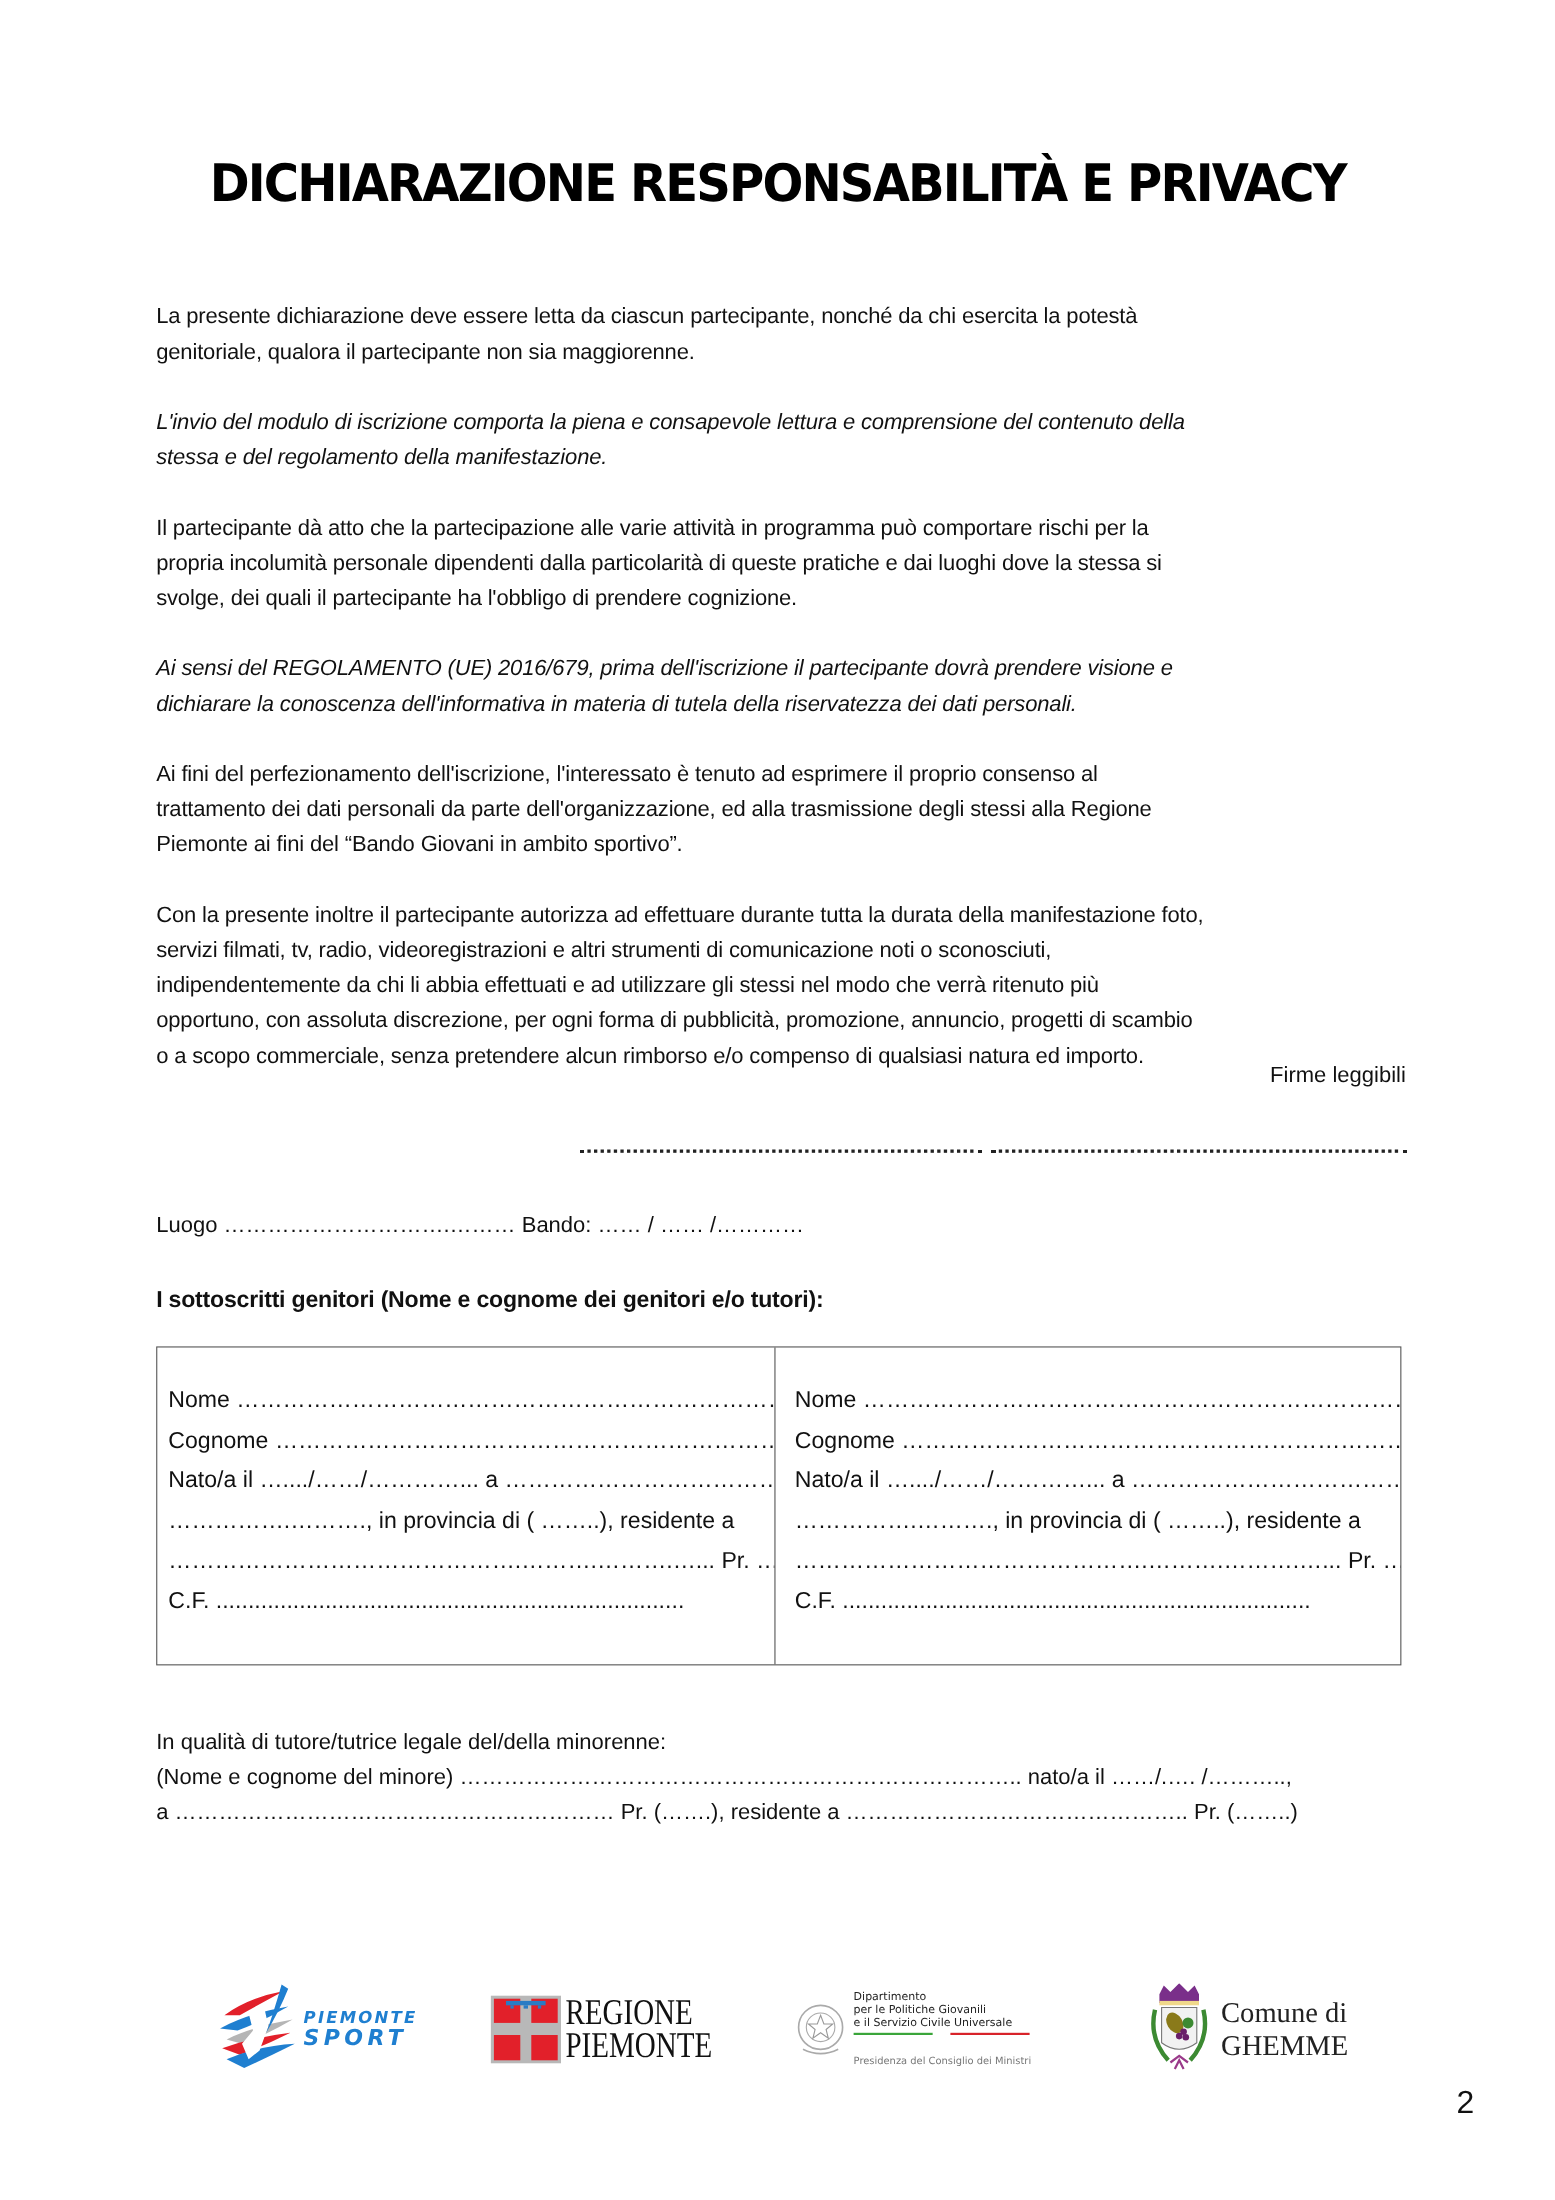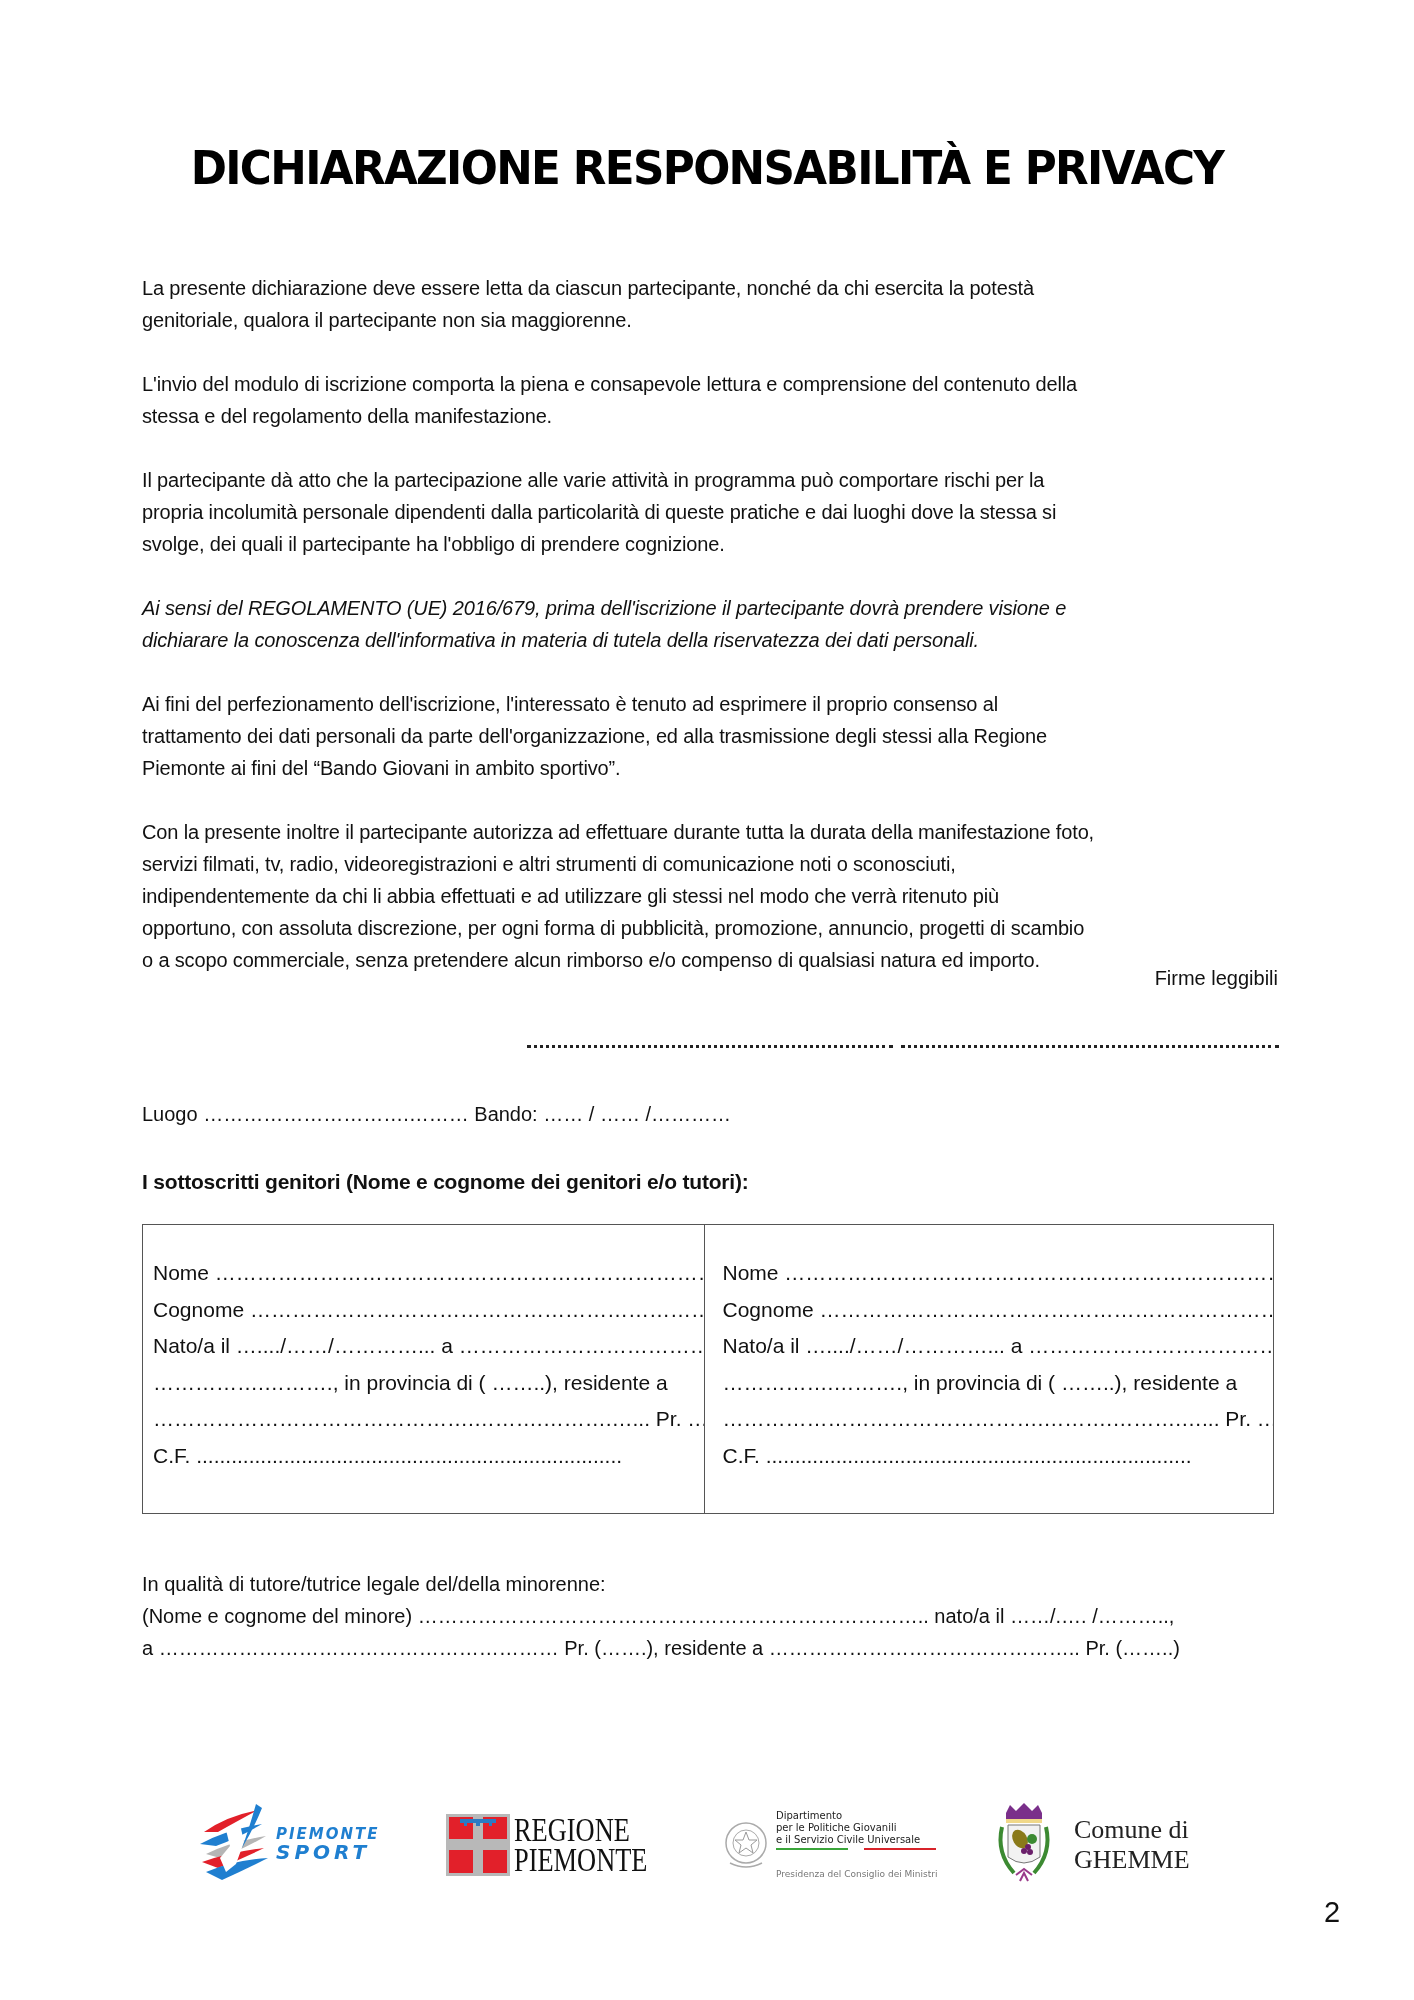--- a/index.html
+++ b/index.html
@@ -137,21 +137,21 @@
       line-height: 12px;
       color: #222;
       margin-left: 6px;
     }
     .dip-text span { display: block; }
     .dip-bar { display: flex; height: 2px; width: 160px; margin: 2px 0 3px; }
     .dip-bar .g { background: #3aa53a; width: 45%; }
     .dip-bar .w { background: #fff; width: 10%; }
     .dip-bar .r { background: #d8232a; width: 45%; }
     .dip-sub { color: #777; font-size: 9px; margin-top: 18px; }
-    .logo-gh { left: 992px; gap: 12px; }
+    .logo-gh { left: 1040px; }
     .gh-text {
       font-family: "Liberation Serif", serif;
       font-size: 26px;
       line-height: 30px;
       color: #222;
       margin-left: 6px;
     }
     .gh-text span { display: block; }
     .page-number {
       position: absolute;
@@ -165,21 +165,21 @@
 </head>
 <body>
 
 <div class="page-title">DICHIARAZIONE RESPONSABILITÀ E PRIVACY</div>
 
 <div class="para" style="top:232px;">
   <span class="line">La presente dichiarazione deve essere letta da ciascun partecipante, nonché da chi esercita la potestà</span>
   <span class="line">genitoriale, qualora il partecipante non sia maggiorenne.</span>
 </div>
 
-<div class="para" style="top:328px;">
+<div class="para" style="top:328px;font-style:italic;">
   <span class="line">L'invio del modulo di iscrizione comporta la piena e consapevole lettura e comprensione del contenuto della</span>
   <span class="line">stessa e del regolamento della manifestazione.</span>
 </div>
 
 <div class="para" style="top:424px;">
   <span class="line">Il partecipante dà atto che la partecipazione alle varie attività in programma può comportare rischi per la</span>
   <span class="line">propria incolumità personale dipendenti dalla particolarità di queste pratiche e dai luoghi dove la stessa si</span>
   <span class="line">svolge, dei quali il partecipante ha l'obbligo di prendere cognizione.</span>
 </div>
 

